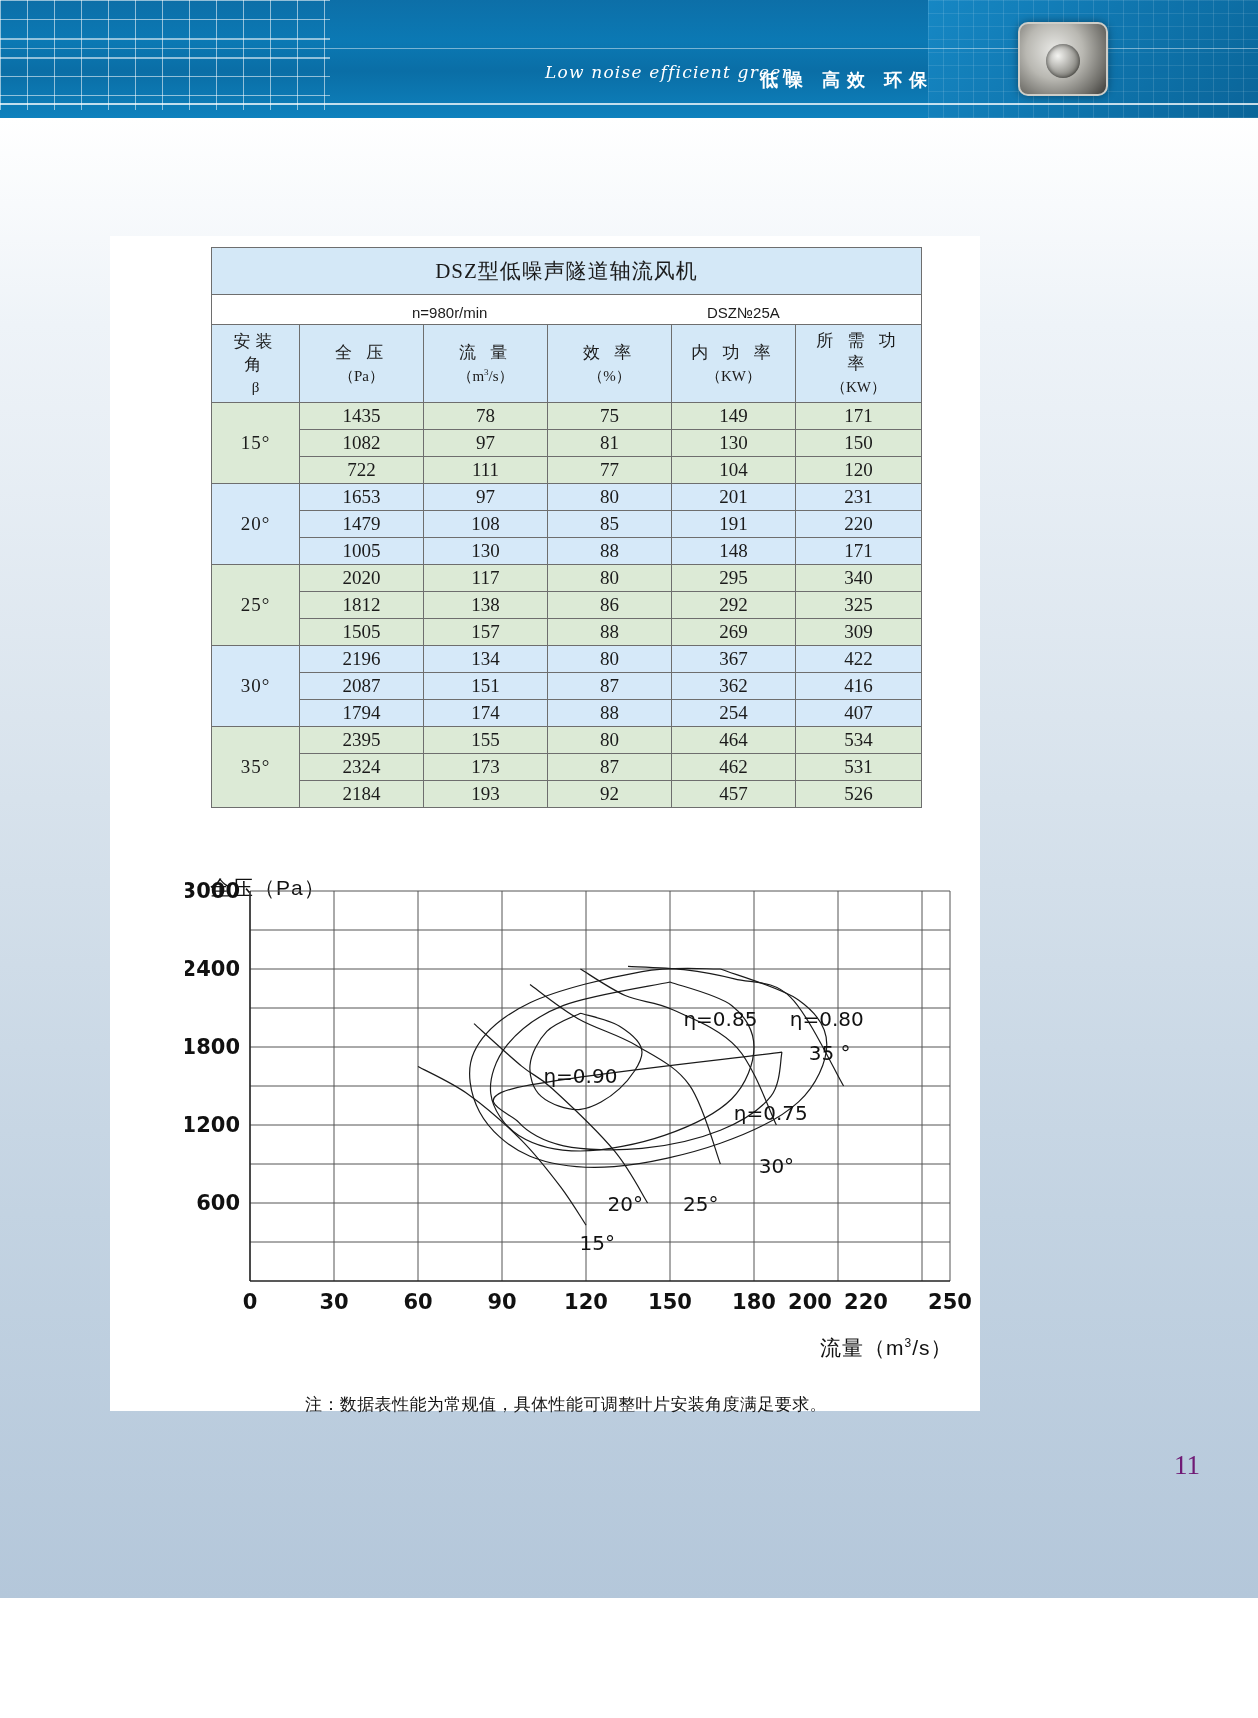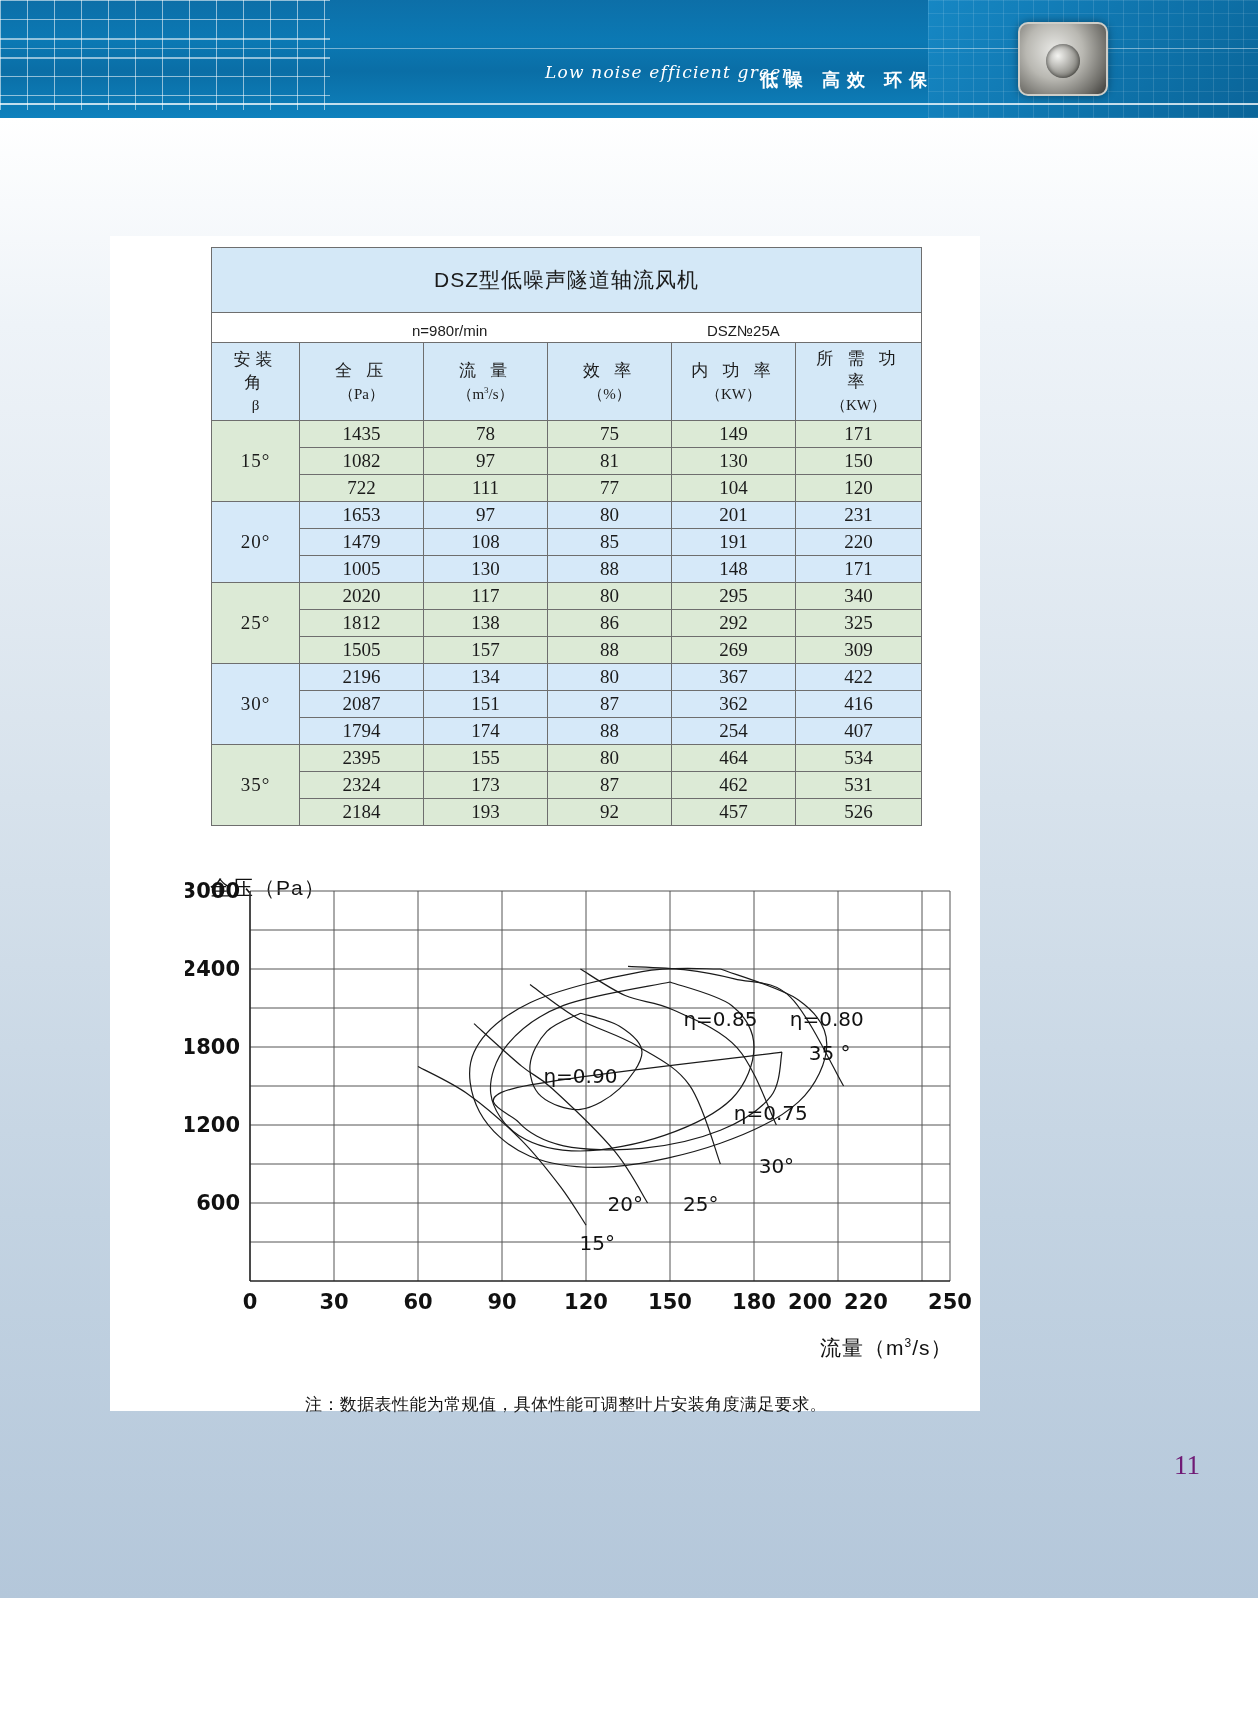--- a/index.html
+++ b/index.html
@@ -78,22 +78,22 @@
     border-collapse:collapse; width:710px;
     font-family:"Liberation Serif", serif;
     table-layout:fixed;
   }
   table.perf td {
     border:1px solid #6e6e6e;
     text-align:center; vertical-align:middle;
     color:#1b1b1b;
   }
   td.title-cell {
-    background:#d4e8f7; height:65px;
-    font-family:Liberation Sans, sans-serif;
+    background:#d4e8f7; height:47px;
+    font-family:Liberation Serif, serif;
     font-size:21px; letter-spacing:1px;
   }
   td.sub-cell {
     background:#ffffff; height:30px; position:relative;
     font-family:"Liberation Sans", sans-serif; font-size:15px;
   }
   td.sub-cell .rpm { position:absolute; left:200px; top:9px; }
   td.sub-cell .model { position:absolute; left:495px; top:9px; }
   td.head {
     background:#d4e8f7; height:54px; font-size:17px; padding:4px 12px 5px;

